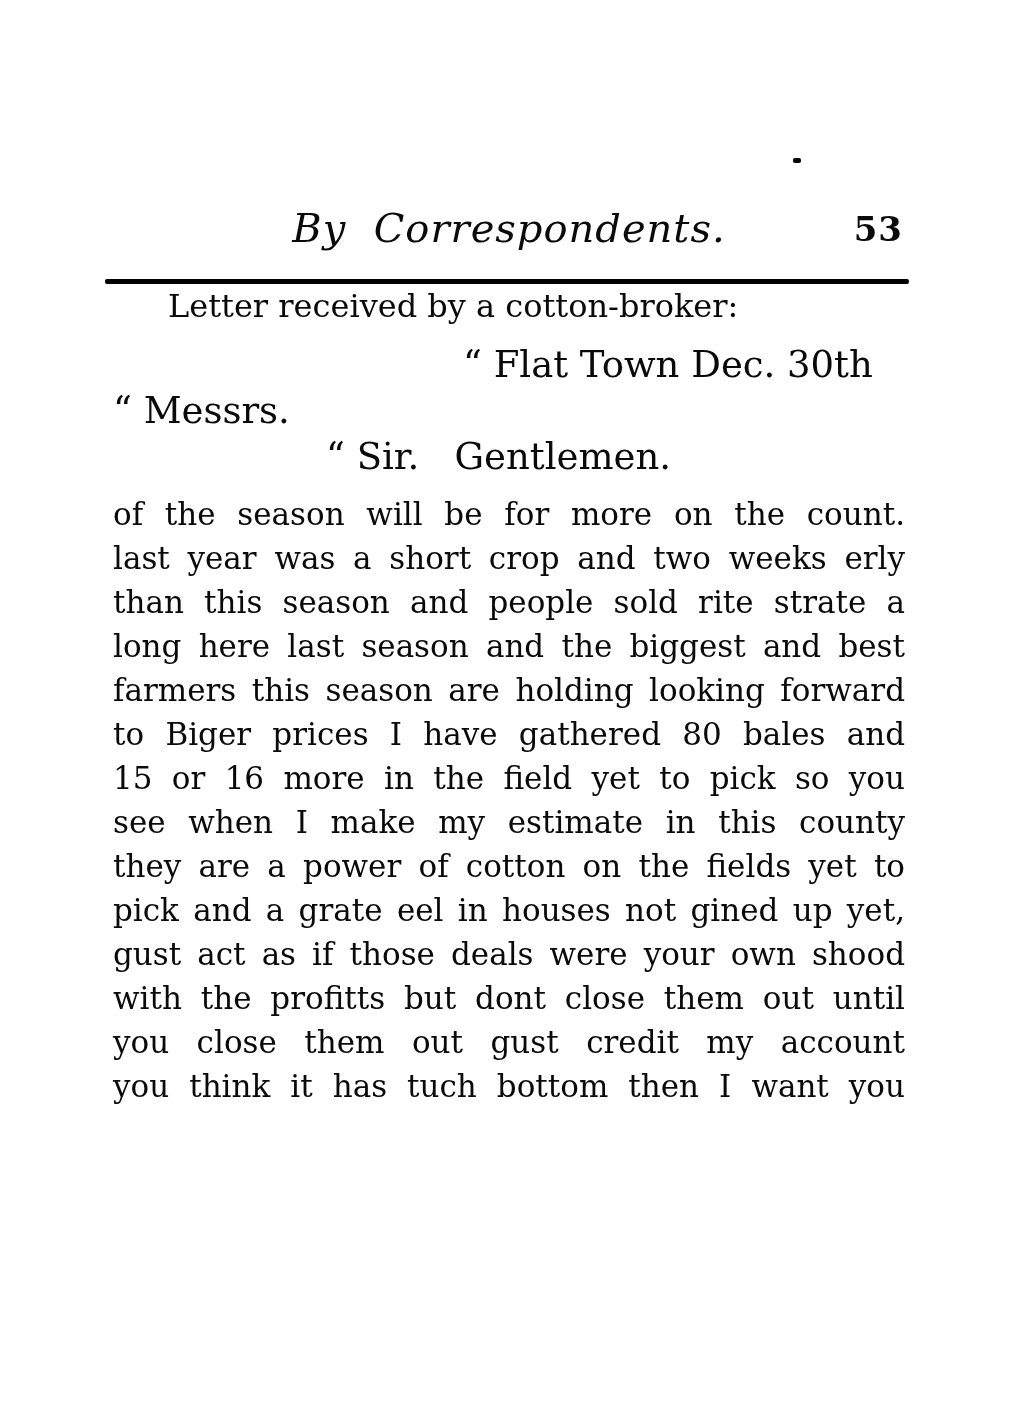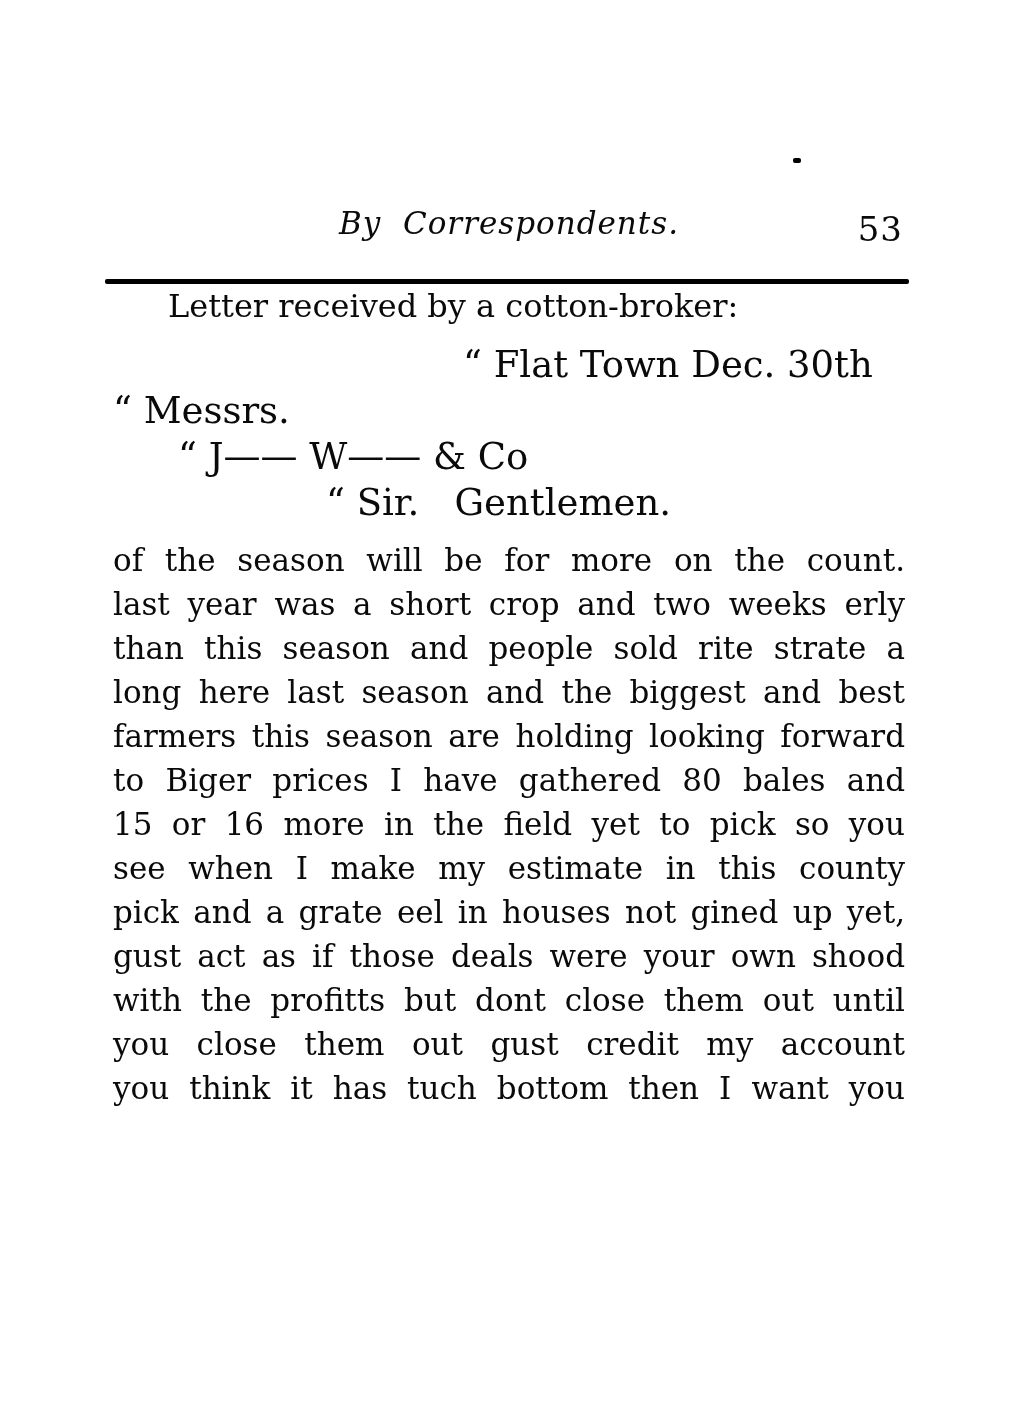--- a/index.html
+++ b/index.html
@@ -22,30 +22,30 @@
     position: relative;
     margin-top: 205px;
     height: 48px;
   }
   .running-title {
     position: absolute;
     left: 0;
     right: 0;
     text-align: center;
     font-style: italic;
-    font-size: 31px;
+    font-size: 40px;
     letter-spacing: 1px;
     white-space: pre;
   }
   .page-number {
     position: absolute;
     right: 2px;
     top: 4px;
     font-size: 34px;
-    font-weight: normal;
+    font-weight: bold;
     letter-spacing: 1px;
   }
   .rule {
     height: 5px;
     background: #000;
     margin-top: 26px;
     margin-left: -8px;
     width: calc(100% + 12px);
     border-radius: 2px;
   }
@@ -96,33 +96,33 @@
     </div>
 
     <div class="rule"></div>
 
     <div class="intro-line">Letter received by a cotton-broker:</div>
 
     <div class="head-line dateline">“ Flat Town Dec. 30th</div>
 
     <div class="head-line messrs">“ Messrs.</div>
 
-    <div class="head-line firm">“ J—— W—— &amp; Co</div>
 
     <div class="head-line salutation">“ Sir.&nbsp;&nbsp; Gentlemen.</div>
 
     <div class="letter-body">
       <div class="body-line">of the season will be for more on the count.</div>
       <div class="body-line">last year was a short crop and two weeks erly</div>
       <div class="body-line">than this season and people sold rite strate a</div>
       <div class="body-line">long here last season and the biggest and best</div>
       <div class="body-line">farmers this season are holding looking forward</div>
       <div class="body-line">to Biger prices I have gathered 80 bales and</div>
       <div class="body-line">15 or 16 more in the field yet to pick so you</div>
       <div class="body-line">see when I make my estimate in this county</div>
+      <div class="body-line">they are a power of cotton on the fields yet to</div>
       <div class="body-line">pick and a grate eel in houses not gined up yet,</div>
       <div class="body-line">gust act as if those deals were your own shood</div>
       <div class="body-line">with the profitts but dont close them out until</div>
       <div class="body-line">you close them out gust credit my account</div>
       <div class="body-line">you think it has tuch bottom then I want you</div>
     </div>
 
   </div>
 </div>
 

